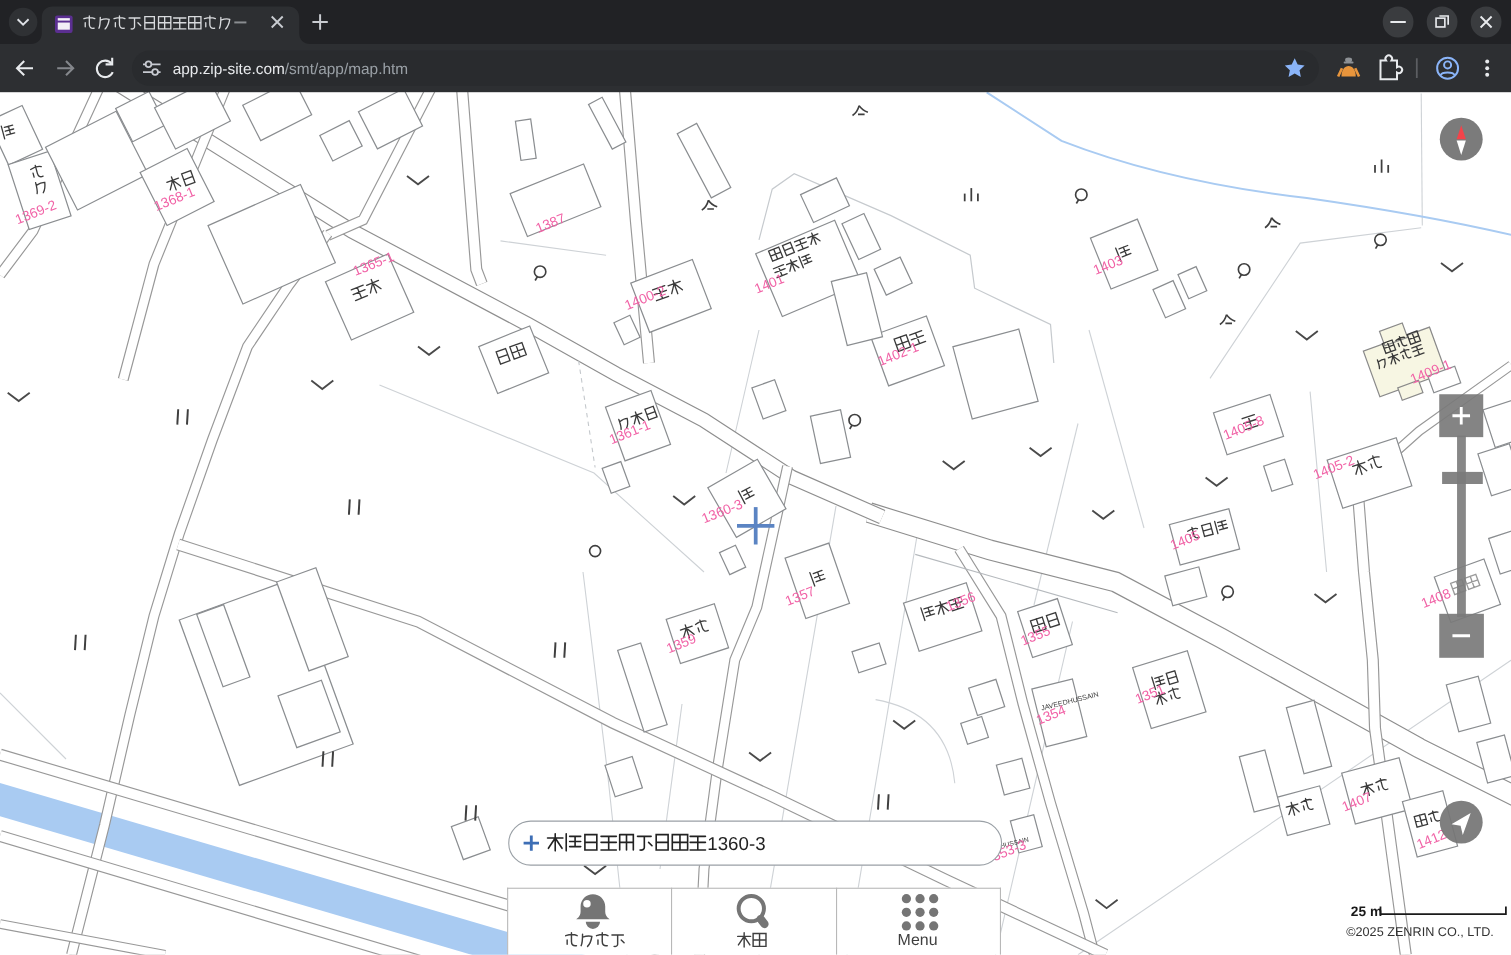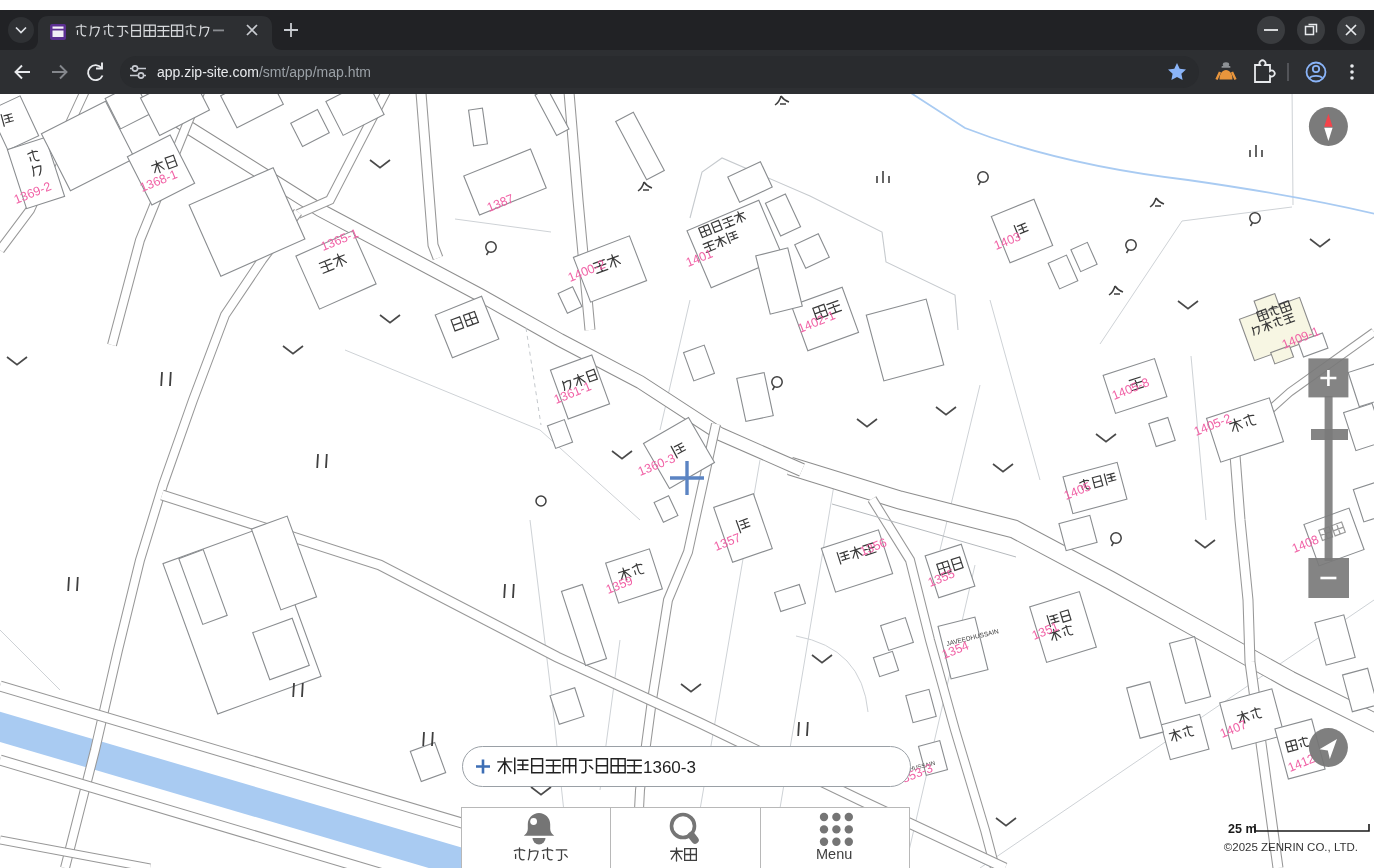--- a/index.html
+++ b/index.html
@@ -1,16 +1,16 @@
 <!DOCTYPE html>
 <html><head><meta charset="utf-8"><style>
 html,body{margin:0;padding:0;background:#fff;width:1374px;height:868px;overflow:hidden;font-family:"Liberation Sans",sans-serif;}
 #page{position:relative;width:1374px;height:868px;}
 .abs{position:absolute;}
-#chrome{position:absolute;left:0;top:10px;}
+#chrome{position:absolute;left:0;top:0;}
 </style></head><body>
 <div id="page">
 <div class="abs" style="left:0;top:0"><svg id="map" width="1374" height="868" viewBox="0 0 1374 868" font-family="Liberation Sans, sans-serif">
         <rect x="0" y="0" width="1374" height="868" fill="#ffffff"></rect>
         <path d="M760,460 L690,868" fill="none" stroke="#ced2d6" stroke-width="1"></path>
         <path d="M834,485 L770,868" fill="none" stroke="#ced2d6" stroke-width="1"></path>
         <path d="M975,565 L905,868" fill="none" stroke="#ced2d6" stroke-width="1"></path>
         <path d="M1374,600 L980,868" fill="none" stroke="#ced2d6" stroke-width="1"></path>
         <path d="M690,300 L660,430" fill="none" stroke="#ced2d6" stroke-width="1"></path>
         <path d="M345,350 L540,430 L640,520" fill="none" stroke="#ced2d6" stroke-width="1"></path>

